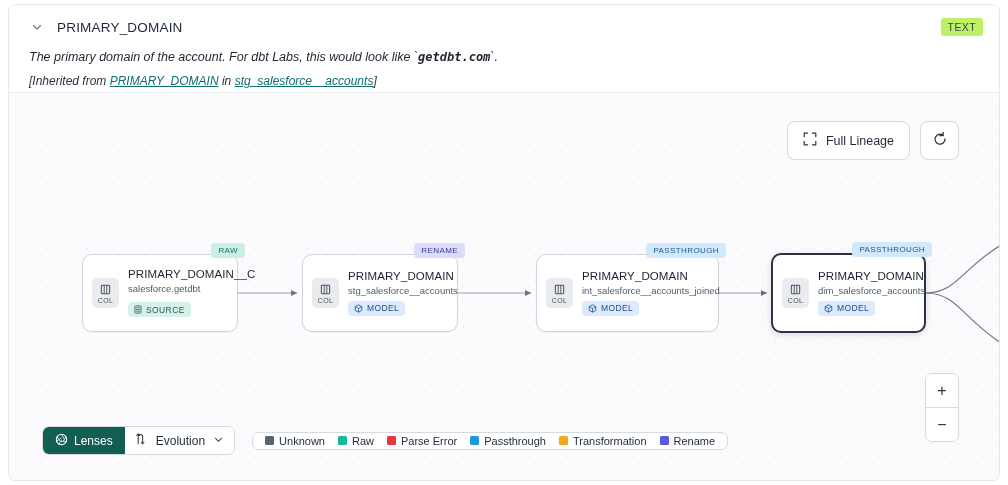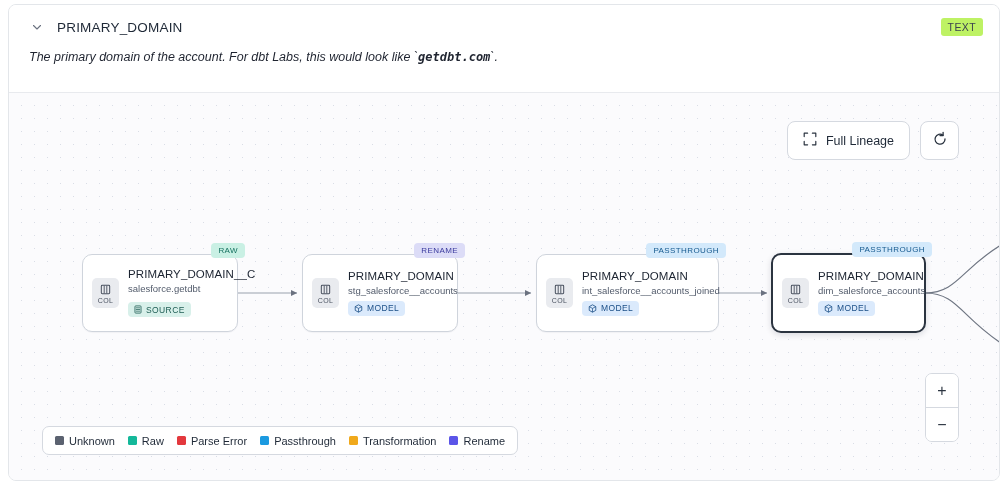--- a/index.html
+++ b/index.html
@@ -252,21 +252,21 @@
     display: flex; align-items: center; gap: 8px;
     background: #fff;
     color: #1f2937;
     padding: 0 10px 0 10px;
     font-size: 12px;
     cursor: pointer;
   }
   .legend {
     display: flex; align-items: center;
     gap: 13px;
-    height: 29px;
+    height: 18px;
     padding: 0 12px;
     background: #fff;
     border: 1px solid #d5d9e0;
     border-radius: 7px;
   }
   .leg-item {
     display: flex; align-items: center; gap: 5px;
     font-size: 11px;
     color: #1f2937;
     cursor: pointer;
@@ -288,20 +288,23 @@
       </span>
       <span class="col-title">PRIMARY_DOMAIN</span>
     </div>
 
     <span class="type-badge">TEXT</span>
 
     <div class="desc">
       <span>The primary domain of the account. For dbt Labs, this would look like `</span><code>getdbt.com</code><span>`.</span>
     </div>
 
+    <div class="inherit">
+      <span>[Inherited from </span><a href="#">PRIMARY_DOMAIN</a><span> in </span><a href="#">stg_salesforce__accounts</a><span>]</span>
+    </div>
   </div>
 
   <div class="canvas">
 
     <svg class="edges" width="992" height="387" viewBox="0 0 992 387">
       <defs>
         <marker id="arrow" markerWidth="7" markerHeight="7" refX="6" refY="3.5" orient="auto" markerUnits="userSpaceOnUse">
           <path d="M0,0.6 L6.2,3.5 L0,6.4 z" fill="#6b7280"></path>
         </marker>
       </defs>
@@ -425,20 +428,46 @@
       </div>
     </div>
 
     <div class="zoomctl">
       <button>+</button>
       <div class="sep"></div>
       <button>−</button>
     </div>
 
     <div class="bottom">
+      <div class="seg">
+        <div class="seg-lenses">
+          <span>
+            <svg width="13" height="13" viewBox="0 0 14 14" fill="none">
+              <circle cx="7" cy="7" r="5.6" stroke="#ffffff" stroke-width="1.1"></circle>
+              <path d="M7 1.4 L9.6 6 M12.3 9 L7 9 M4.4 12.2 L7 7.6 M1.7 9 L6.5 5.4 M2.2 4 L5 8.6 M11.8 4.2 L9 8.8" stroke="#ffffff" stroke-width="0.9" stroke-linecap="round"></path>
+            </svg>
+          </span>
+          <span>Lenses</span>
+        </div>
+        <div class="seg-evo">
+          <span>
+            <svg width="13" height="14" viewBox="0 0 14 15" fill="none">
+              <path d="M3.4 12.6 V5 A2.4 2.4 0 0 1 8.2 5 V10.6" stroke="#2b3440" stroke-width="1.1" fill="none" stroke-linecap="round"></path>
+              <path d="M1.9 3.6 L3.4 2 L4.9 3.6" stroke="#2b3440" stroke-width="1.1" stroke-linecap="round" stroke-linejoin="round" fill="none"></path>
+              <path d="M6.8 11 L8.2 12.7 L9.6 11" stroke="#2b3440" stroke-width="1.1" stroke-linecap="round" stroke-linejoin="round" fill="none"></path>
+            </svg>
+          </span>
+          <span>Evolution</span>
+          <span>
+            <svg width="11" height="11" viewBox="0 0 12 12" fill="none">
+              <path d="M2.6 4.6 L6 8 L9.4 4.6" stroke="#40484f" stroke-width="1.1" stroke-linecap="round" stroke-linejoin="round"></path>
+            </svg>
+          </span>
+        </div>
+      </div>
 
       <div class="legend">
         <div class="leg-item">
           <span class="sw" style="background:#5b6270"></span>
           <span>Unknown</span>
         </div>
         <div class="leg-item">
           <span class="sw" style="background:#14b89a"></span>
           <span>Raw</span>
         </div>

